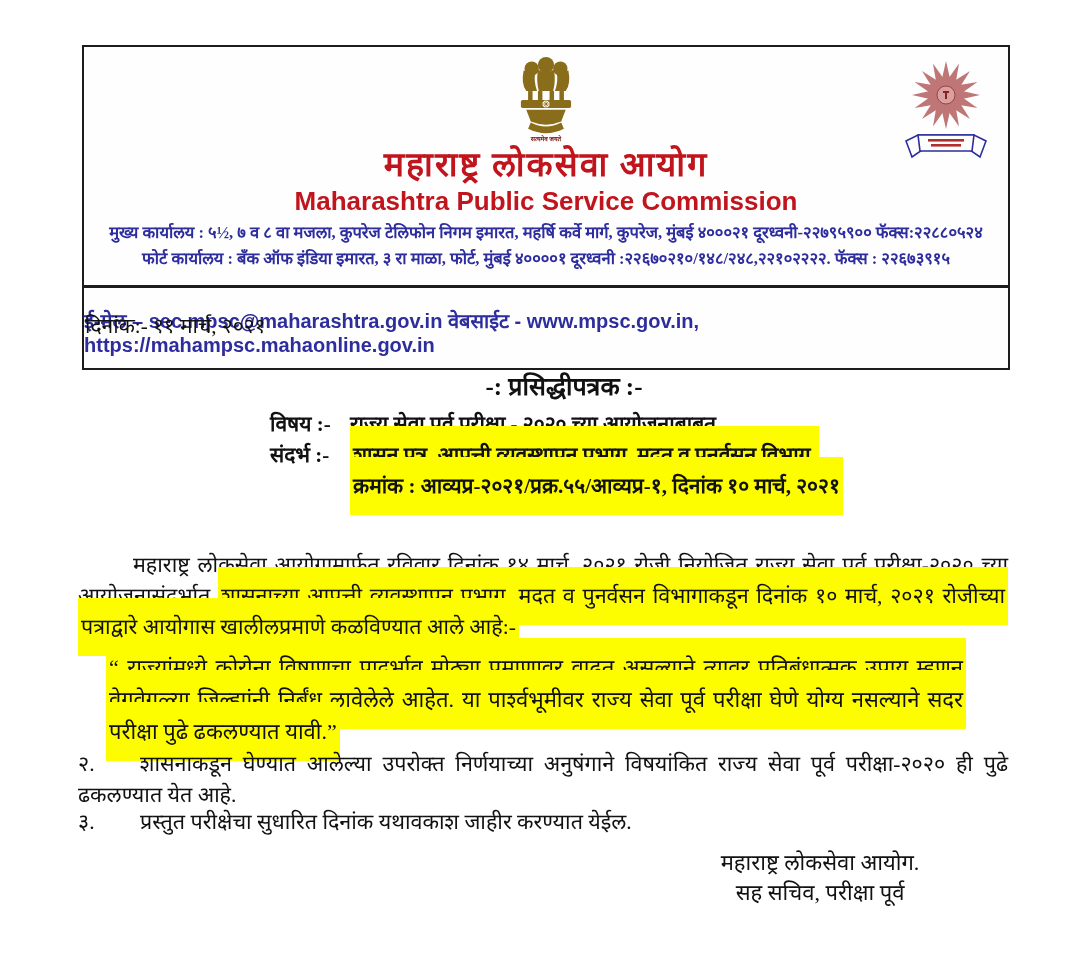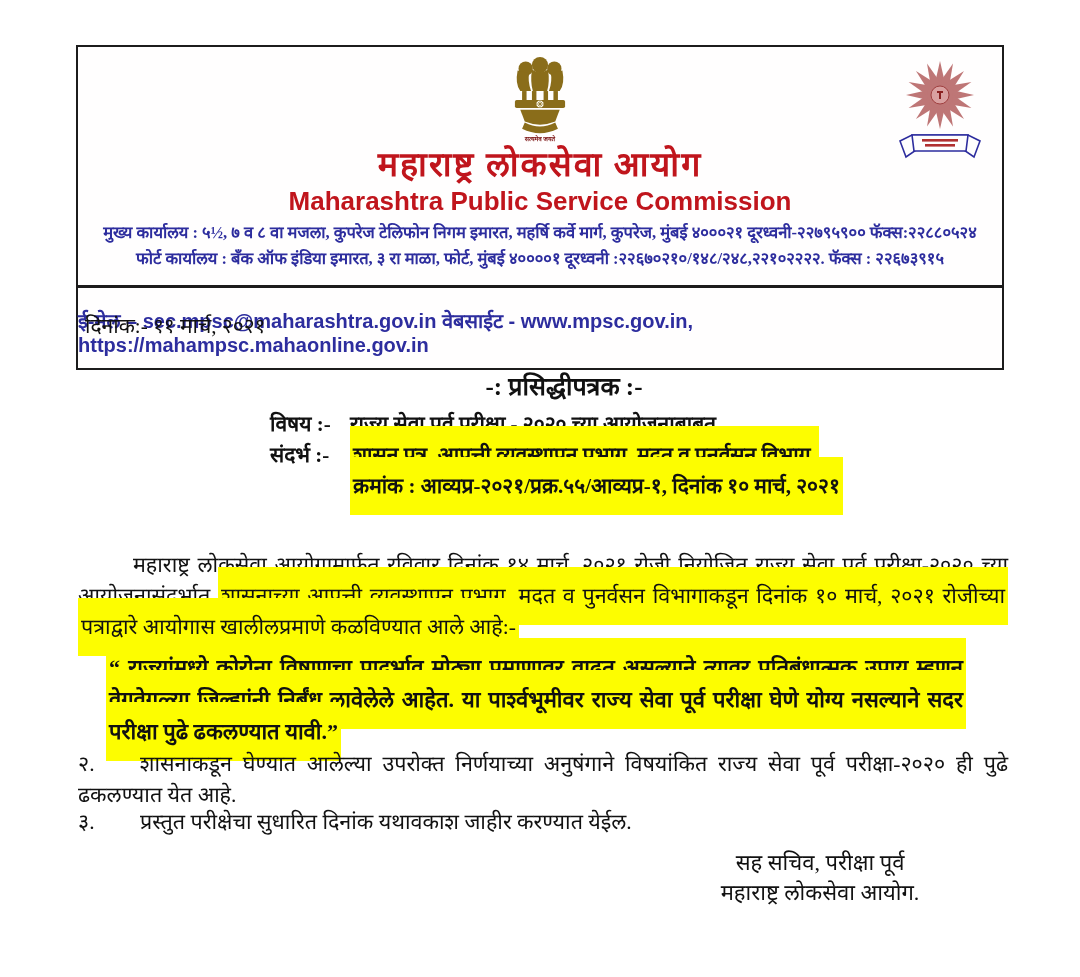--- a/index.html
+++ b/index.html
@@ -3,21 +3,21 @@
 <meta charset="utf-8">
 <style>
   html,body{margin:0;padding:0;}
   body{
     width:1080px;height:977px;position:relative;background:#ffffff;
     font-family:"Liberation Serif","DejaVu Serif",serif;color:#111;
     overflow:hidden;
   }
   
   .header-box{
-    position:absolute;left:76px;top:45px;width:924px;
+    position:absolute;left:82px;top:45px;width:924px;
     border:2px solid #1c1c1c;background:#fffefe;
   }
   .header-main{position:relative;text-align:center;padding:10px 10px 4px;}
   .emblem{display:block;margin:0 auto;}
   .org-mr{
     color:#c0151c;font-size:34px;font-weight:bold;line-height:1.15;
     letter-spacing:2px;margin-top:2px;
   }
   .org-en{
     color:#c0151c;font-size:26px;font-weight:bold;line-height:1.1;
@@ -49,21 +49,21 @@
     font-size:21px;font-weight:bold;line-height:31px;}
   .subject-block .lbl{display:inline-block;min-width:80px;}
   .ref-indent{margin-left:80px;}
   .hl{background:#fdfd00;padding:17px 3px;box-decoration-break:clone;-webkit-box-decoration-break:clone;}
   
   .para{position:absolute;left:78px;width:930px;font-size:21.5px;
     line-height:31px;text-align:justify;}
   .para1{top:528px;text-indent:55px;}
   .quote{
     position:absolute;top:630px;left:106px;width:860px;
-    font-size:22px;font-weight:bold;line-height:32px;text-align:justify;
+    font-size:22px;font-weight:normal;line-height:32px;text-align:justify;
   }
   .numbered .num{display:inline-block;width:62px;text-indent:0;}
   .p2{top:727px;}
   .p3{top:785px;}
   
   .signature{
     position:absolute;top:848px;left:700px;width:240px;
     text-align:center;font-size:22px;line-height:30px;
   }
 </style>
@@ -176,15 +176,15 @@
 
 <p class="para para1"><span>महाराष्ट्र लोकसेवा आयोगामार्फत रविवार दिनांक १४ मार्च, २०२१ रोजी नियोजित राज्य  सेवा पूर्व परीक्षा-२०२० च्या आयोजनासंदर्भात </span><span class="hl">शासनाच्या आपत्ती व्यवस्थापन प्रभाग, मदत व पुनर्वसन विभागाकडून दिनांक १० मार्च, २०२१ रोजीच्या पत्राद्वारे आयोगास खालीलप्रमाणे कळविण्यात आले आहे:-</span></p>
 
 <p class="quote"><span class="hl">“ राज्यांमध्ये कोरोना विषाणूचा प्रादुर्भाव मोठ्या प्रमाणावर वाढत असल्याने त्यावर प्रतिबंधात्मक उपाय म्हणून वेगवेगळ्या जिल्ह्यांनी निर्बंध लावेलेले आहेत. या पार्श्वभूमीवर राज्य सेवा पूर्व परीक्षा घेणे योग्य नसल्याने सदर परीक्षा पुढे ढकलण्यात यावी.”</span></p>
 
 <p class="para numbered p2"><span class="num">२.</span><span>शासनाकडून घेण्यात आलेल्या उपरोक्त निर्णयाच्या अनुषंगाने विषयांकित राज्य सेवा पूर्व परीक्षा-२०२० ही पुढे ढकलण्यात येत आहे.</span></p>
 
 <p class="para numbered p3"><span class="num">३.</span><span>प्रस्तुत परीक्षेचा सुधारित दिनांक यथावकाश जाहीर करण्यात येईल.</span></p>
 
 <div class="signature">
+  <div>महाराष्ट्र लोकसेवा आयोग.</div>
   <div>सह  सचिव, परीक्षा पूर्व</div>
-  <div>महाराष्ट्र लोकसेवा आयोग.</div>
 </div>
 
 </body></html>

